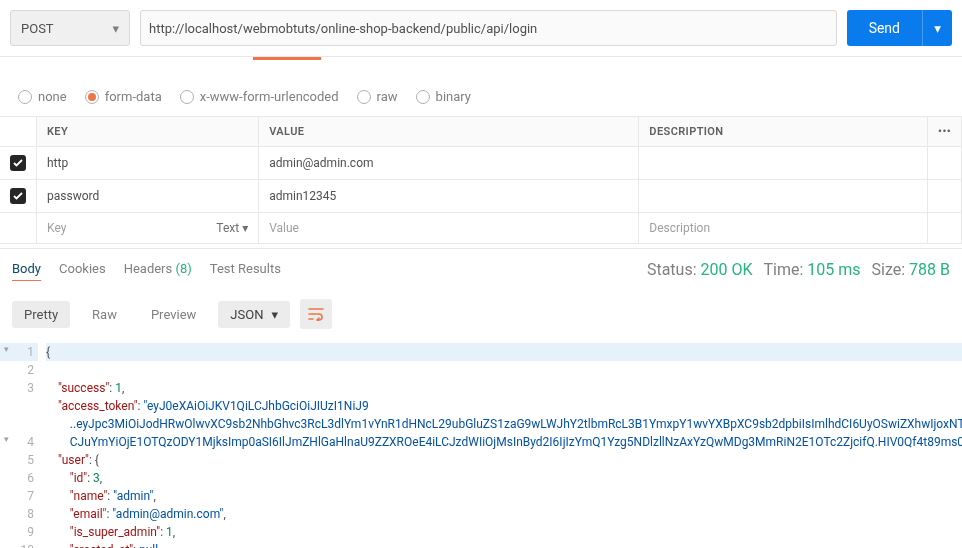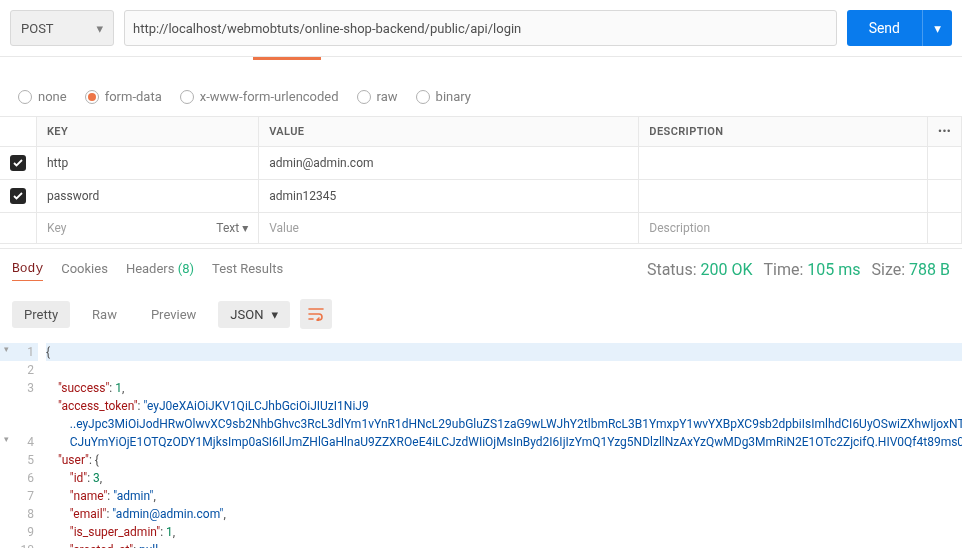--- a/index.html
+++ b/index.html
@@ -1,19 +1,19 @@
 <!DOCTYPE html>
 <html><head>
 <meta charset="utf-8">
 <style>
 * { margin: 0; padding: 0; box-sizing: border-box; font-family: -apple-system, BlinkMacSystemFont, "Segoe UI", Roboto, Arial, sans-serif; }
 body { background: #fff; font-size: 13px; color: #505050; }
 
 .req-bar { display: flex; gap: 10px; padding: 10px; border-bottom: 1px solid #e8e8e8; background: #fff; }
-.method-select { display: flex; align-items: center; justify-content: space-between; width: 104px; height: 36px; padding: 0 10px; border: 1px solid #d9d9d9; border-radius: 3px; background: #f0f0f0; cursor: pointer; font-size: 13px; color: #505050; }
+.method-select { display: flex; align-items: center; justify-content: space-between; width: 120px; height: 36px; padding: 0 10px; border: 1px solid #d9d9d9; border-radius: 3px; background: #f0f0f0; cursor: pointer; font-size: 13px; color: #505050; }
 .method-select .chev { color: #808080; }
 .url-input { flex: 1; height: 36px; padding: 0 8px; border: 1px solid #d9d9d9; border-radius: 3px; background: #fafafa; font-size: 13px; color: #505050; }
 .send-group { display: flex; }
 .send-btn { height: 36px; padding: 0 22px; border: none; border-top-left-radius: 3px; border-bottom-left-radius: 3px; background: #097bed; color: #fff; font-size: 14px; cursor: pointer; }
 .send-drop { height: 36px; width: 30px; border: none; border-left: 1px solid rgba(255,255,255,0.25); border-top-right-radius: 3px; border-bottom-right-radius: 3px; background: #097bed; color: #fff; cursor: pointer; display:flex; align-items:center; justify-content:center; }
 
 .tab-strip { height: 20px; position: relative; }
 .tab-underline { position: absolute; left: 253px; top: 0; width: 68px; height: 3px; background: #ed7547; }
 
 .radio-row { display: flex; align-items: center; gap: 18px; padding: 12px 18px; }
@@ -28,21 +28,21 @@
 .chk-cell-th { width: 36px; background: #fff !important; border-left: none !important; }
 .chkbox { width: 16px; height: 16px; background: #262626; border-radius: 3px; display: inline-flex; align-items:center; justify-content:center; }
 .chkbox svg { stroke: #fff; }
 .placeholder { color: #a0a0a0; }
 .more-cell { width: 32px; text-align: center; color: #909090; letter-spacing: 2px; }
 .type-sel { float: right; color: #707070; font-size: 12px; }
 
 .resp-bar { display: flex; align-items: center; padding: 8px 12px; border-top: 1px solid #e8e8e8; margin-top: 4px; }
 .resp-tabs { display: flex; gap: 18px; }
 .resp-tab { cursor: pointer; color: #808080; padding: 4px 0; }
-.resp-tab.active { color: #7f1d1d; border-bottom: 1px solid #ed7547; font-family: Liberation Mono, monospace; }
+.resp-tab.active { color: #0c4a6e; border-bottom: 1px solid #ed7547; }
 .hdr-count { color: #26b47f; }
 .resp-meta { margin-left: auto; display: flex; gap: 11px; font-size: 16px; color: #808080; }
 .meta-val { color: #26b47f; }
 
 .fmt-bar { display: flex; align-items: center; gap: 10px; padding: 10px 12px; }
 .pill { padding: 6px 12px; border-radius: 3px; cursor: pointer; font-size: 13px; color: #808080; }
 .pill.active { background: #ececec; color: #505050; }
 .json-sel { display: flex; align-items:center; gap: 8px; padding: 6px 12px; background: #ececec; border-radius: 3px; cursor:pointer; font-size:13px; color: #404040; }
 .wrap-btn { width: 32px; height: 30px; display:flex; align-items:center; justify-content:center; background: #ececec; border-radius: 3px; color: #ed7547; cursor:pointer; }
 

